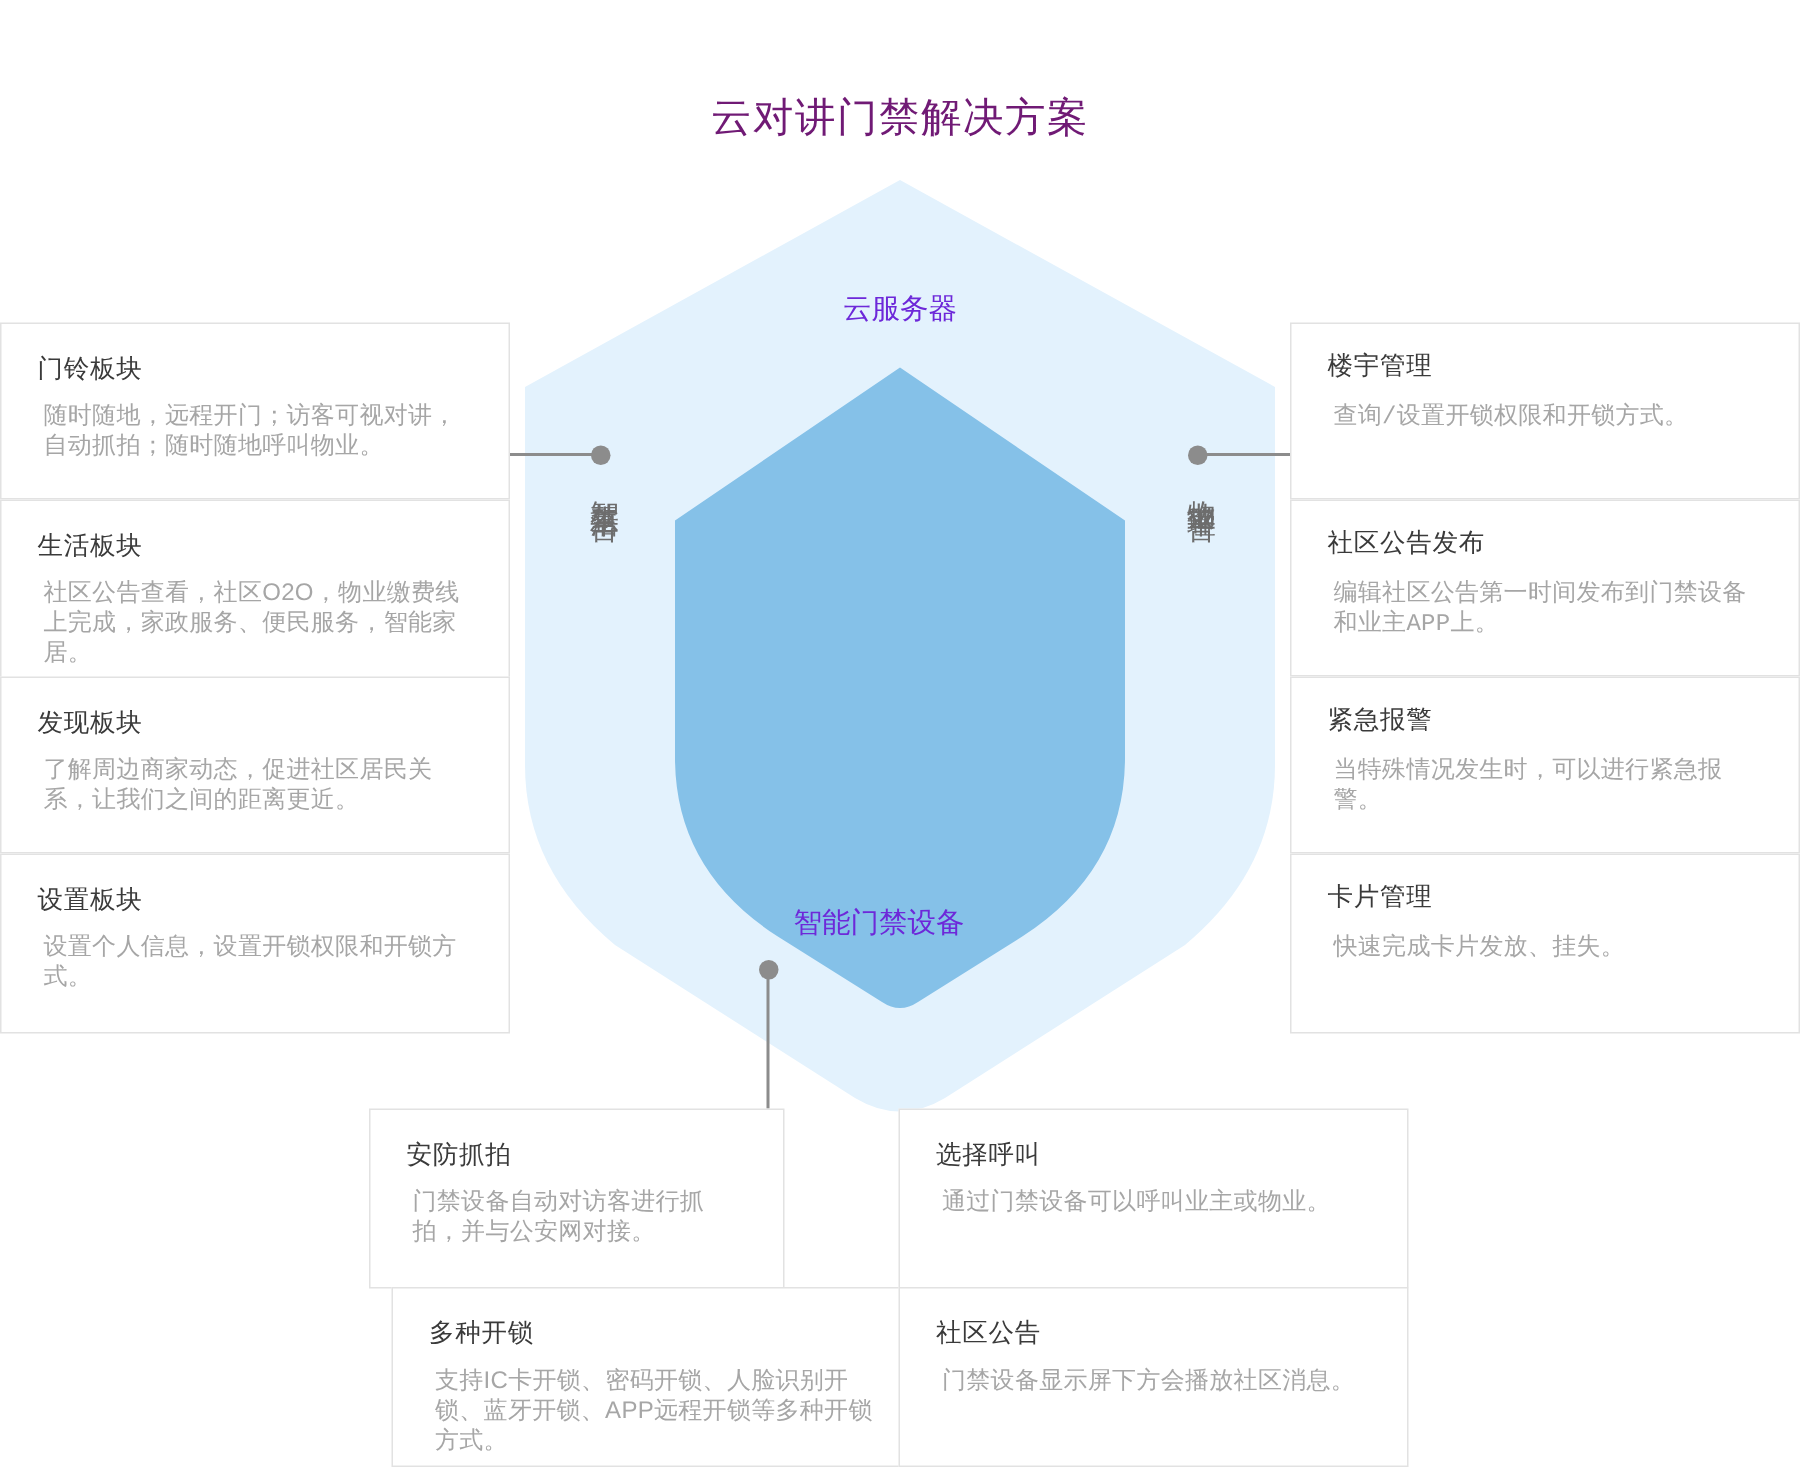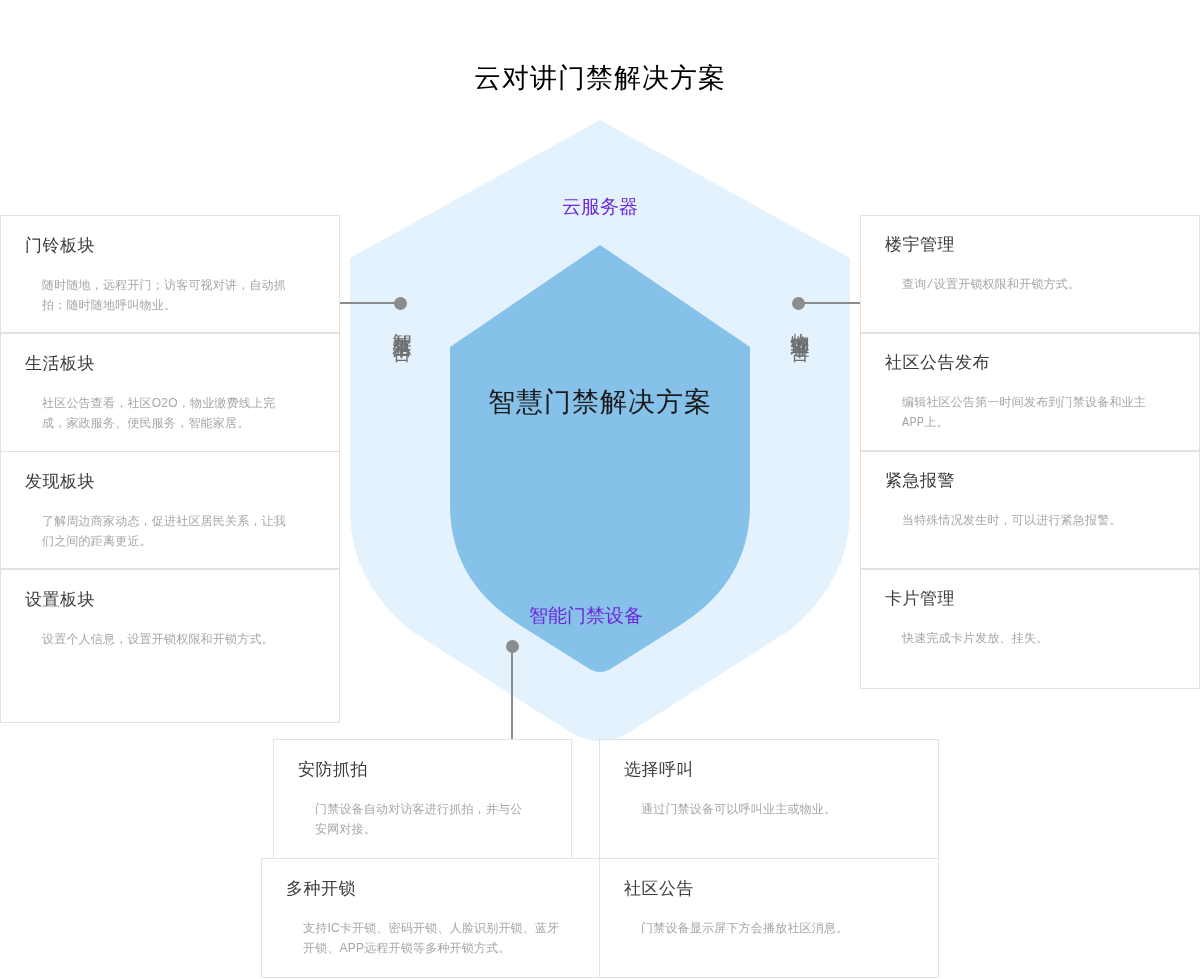--- a/index.html
+++ b/index.html
@@ -22,21 +22,21 @@
 
   
   .page-title {
     position: absolute;
     left: 0;
     top: 58px;
     width: 1200px;
     text-align: center;
     font-size: 27px;
     line-height: 40px;
-    color: #000000;
+    color: #701a75;
     letter-spacing: 1px;
     font-weight: 400;
   }
 
   
   .center-graphic {
     position: absolute;
     left: 330px;
     top: 110px;
     width: 540px;
@@ -109,24 +109,24 @@
   }
   .card-title {
     font-size: 17px;
     line-height: 24px;
     color: #3a3a3a;
     margin: 0 0 10px 0;
     font-weight: 400;
     letter-spacing: 0.5px;
   }
   .card-desc {
-    font-size: 12px;
+    font-size: 16px;
     line-height: 20px;
     color: #a6a6a6;
-    margin: 17px;
+    margin: 4px;
     letter-spacing: 0.2px;
   }
 
   .card-left  { left: 0px;   width: 340px; }
   .card-right { left: 860px; width: 340px; font-family: Liberation Mono, monospace; }
   .card-bot   { width: 340px; height: 120px; }
 </style>
 </head>
 <body>
 
@@ -136,21 +136,20 @@
 
   <div class="center-graphic">
     <svg width="540" height="640" viewBox="0 0 540 640" xmlns="http://www.w3.org/2000/svg">
 
       <path d="M270 10 L520 148 L520 400 Q520 470 460 520 L300 622 Q270 640 240 622 L80 520 Q20 470 20 400 L20 148 Z" fill="#e3f2fd"></path>
 
       <path d="M270 135 L420 237 L420 395 Q420 470 352 514 L282 558 Q270 566 258 558 L188 514 Q120 470 120 395 L120 237 Z" fill="#85c1e8"></path>
     </svg>
   </div>
 
-  <div class="shield-text">智慧门禁解决方案</div>
 
   <div class="hex-label hex-label-top">云服务器</div>
   <div class="hex-label hex-label-vert hex-label-left">智慧生活平台</div>
   <div class="hex-label hex-label-vert hex-label-right">物业管理平台</div>
   <div class="hex-label hex-label-bottom">智能门禁设备</div>
 
   <div class="conn-line" style="left:340px; top:302px; width:62px; height:2px;"></div>
   <div class="conn-dot" style="left:394px; top:297px;"></div>
 
   <div class="conn-dot" style="left:792px; top:297px;"></div>
@@ -164,21 +163,21 @@
     <p class="card-desc">随时随地，远程开门；访客可视对讲，自动抓拍；随时随地呼叫物业。</p>
   </div>
   <div class="card card-left" style="top:333px; height:147px;">
     <p class="card-title">生活板块</p>
     <p class="card-desc">社区公告查看，社区O2O，物业缴费线上完成，家政服务、便民服务，智能家居。</p>
   </div>
   <div class="card card-left" style="top:451px; height:118px;">
     <p class="card-title">发现板块</p>
     <p class="card-desc">了解周边商家动态，促进社区居民关系，让我们之间的距离更近。</p>
   </div>
-  <div class="card card-left" style="top:569px; height:154px;">
+  <div class="card card-left" style="top:569px; height:120px;">
     <p class="card-title">设置板块</p>
     <p class="card-desc">设置个人信息，设置开锁权限和开锁方式。</p>
   </div>
 
   <div class="card card-right" style="top:215px; height:118px;">
     <p class="card-title">楼宇管理</p>
     <p class="card-desc">查询/设置开锁权限和开锁方式。</p>
   </div>
   <div class="card card-right" style="top:333px; height:118px;">
     <p class="card-title">社区公告发布</p>
@@ -186,21 +185,21 @@
   </div>
   <div class="card card-right" style="top:451px; height:118px;">
     <p class="card-title">紧急报警</p>
     <p class="card-desc">当特殊情况发生时，可以进行紧急报警。</p>
   </div>
   <div class="card card-right" style="top:569px; height:120px;">
     <p class="card-title">卡片管理</p>
     <p class="card-desc">快速完成卡片发放、挂失。</p>
   </div>
 
-  <div class="card card-bot" style="left:273px; top:739px; width:299px; height:120px;">
+  <div class="card card-bot" style="left:246px; top:739px; width:277px; height:120px;">
     <p class="card-title">安防抓拍</p>
     <p class="card-desc">门禁设备自动对访客进行抓拍，并与公安网对接。</p>
   </div>
   <div class="card card-bot" style="left:599px; top:739px; width:340px; height:120px;">
     <p class="card-title">选择呼叫</p>
     <p class="card-desc">通过门禁设备可以呼叫业主或物业。</p>
   </div>
   <div class="card card-bot" style="left:261px; top:858px; width:350px; height:120px;">
     <p class="card-title">多种开锁</p>
     <p class="card-desc">支持IC卡开锁、密码开锁、人脸识别开锁、蓝牙开锁、APP远程开锁等多种开锁方式。</p>

